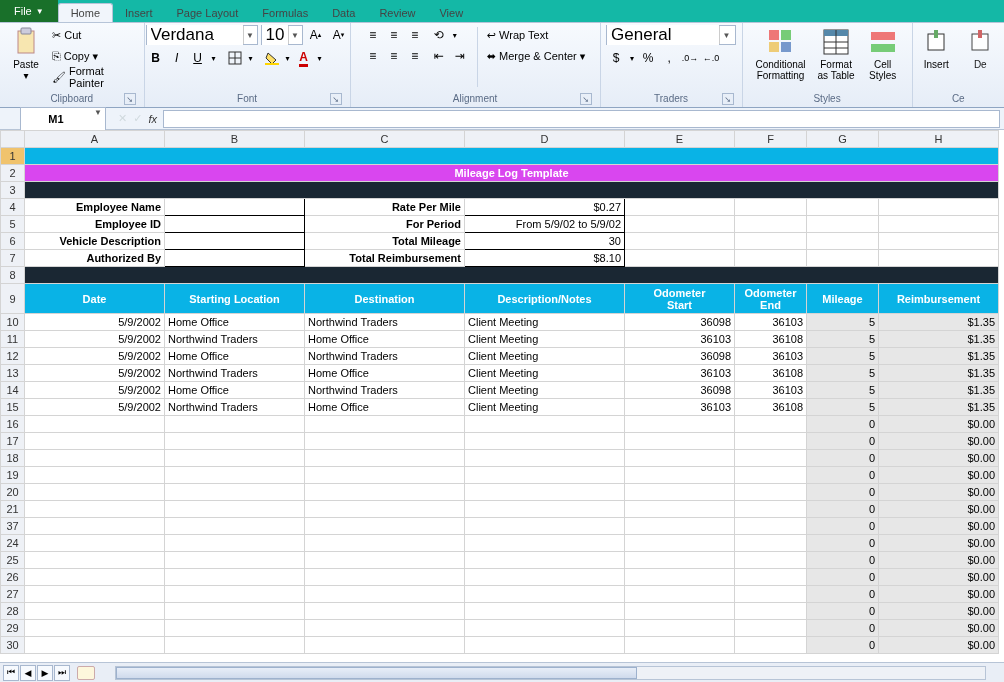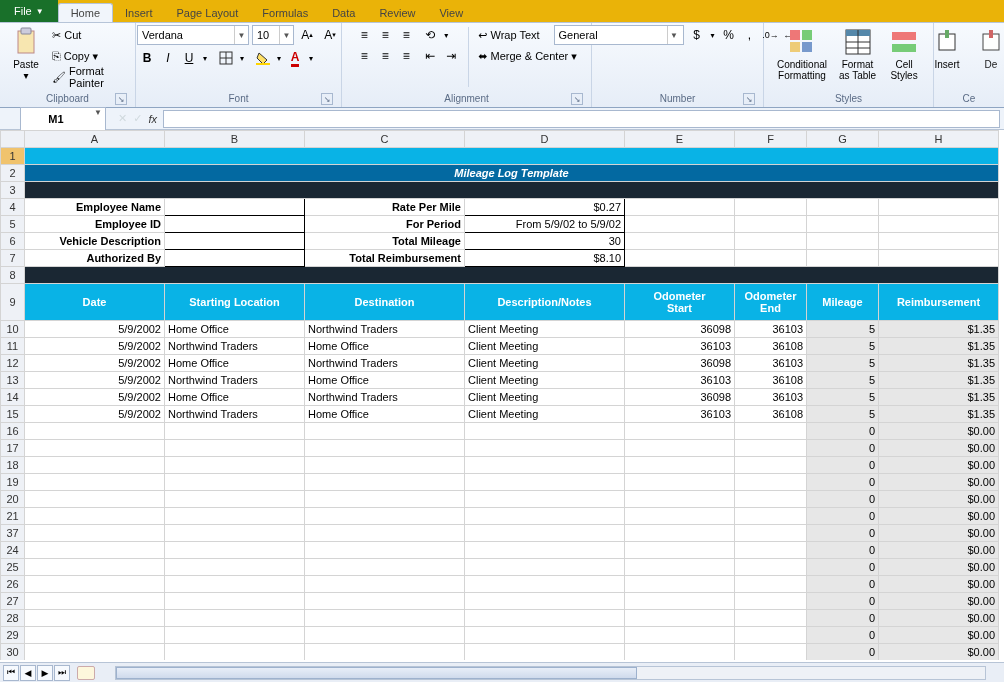--- a/index.html
+++ b/index.html
@@ -1,36 +1,36 @@
 <!DOCTYPE html>
 <html><head>
 <meta charset="utf-8">
 <style>
 * { box-sizing: border-box; margin: 0; padding: 0; }
 body { font-family: "Segoe UI", Tahoma, sans-serif; font-size: 11px; background: #fff; overflow: hidden; width: 1004px; height: 682px; }
 
 
-.ribbon-tabs { display: flex; align-items: flex-end; height: 22px; background: #eab308; padding-left: 0; }
+.ribbon-tabs { display: flex; align-items: flex-end; height: 22px; background: #14b8a6; padding-left: 0; }
 .file-tab { background: #19702a; color: #fff; padding: 3px 14px; font-size: 11px; height: 22px; display:flex; align-items:center; cursor: pointer; }
 .file-tab .caret { margin-left: 4px; font-size: 8px; }
 .tab { padding: 3px 12px; font-size: 11px; color: #444; cursor: pointer; }
 .tab.active { background: #f1f5fb; border: 1px solid #b6c4d8; border-bottom: none; border-top-left-radius: 3px; border-top-right-radius: 3px; }
 
 .ribbon { display: flex; background: linear-gradient(#f7fafe, #e6edf7); border-top: 1px solid #b6c4d8; border-bottom: 1px solid #8fa5c2; height: 86px; }
 .rgroup { border-right: 1px solid #c9d5e6; padding: 2px 6px 0 6px; display: flex; flex-direction: column; justify-content: space-between; align-items: center; position: relative; }
 .rgroup-label { font-size: 10px; color: #5a6b85; padding: 2px 0 3px 0; text-align: center; width: 100%; position: relative; }
 .rgroup-label .launcher { position: absolute; right: 2px; bottom: 2px; width: 12px; height: 12px; border: 1px solid #a8b8cf; font-size: 8px; display:flex; align-items:center; justify-content:center; color:#5a6b85; }
 .rbody { display: flex; gap: 4px; align-items: flex-start; height: 64px; }
 .bigbtn { display:flex; flex-direction:column; align-items:center; justify-content:center; gap:2px; padding: 2px 4px; cursor:pointer; min-width: 40px; }
 .bigbtn .ico { width: 30px; height: 30px; display:flex; align-items:center; justify-content:center; }
 .bigbtn .lbl { font-size: 10px; text-align:center; line-height: 1.1; }
 .smallrow { display:flex; align-items:center; gap:3px; height: 20px; font-size: 11px; cursor:pointer; padding: 0 2px; }
 .stack { display:flex; flex-direction:column; gap:1px; justify-content:center; }
 .combo { display:flex; align-items:center; border:1px solid #a8b8cf; background:#fff; height:20px; font-size:11px; }
-.combo input { border:none; outline:none; font-size:11px; padding: 0 4px; }
+.combo input { border:none; outline:none; font-size:17px; padding: 0 4px; }
 .combo .dd { width:14px; text-align:center; font-size:8px; color:#555; border-left:1px solid #ccc; height:100%; display:flex; align-items:center; justify-content:center; }
 .btnrow { display:flex; gap:1px; }
 .tbtn { width:20px; height:20px; border:1px solid transparent; display:flex; align-items:center; justify-content:center; font-size:12px; cursor:pointer; }
 .sep { width:1px; background:#c9d5e6; height:60px; margin: 2px 3px; }
 
 
 .fxbar { display:flex; align-items:center; border-bottom:1px solid #b7c4d6; height:22px; background:#eef3fa; }
 .namebox { display:flex; border:1px solid #a8b8cf; background:#fff; margin: 0 4px 0 20px; height:24px; }
 .namebox input { border:none; outline:none; width:70px; font-size:11px; padding:0 6px; font-weight:bold; text-align:center; }
 .namebox .dd { width:14px; text-align:center; font-size:8px; color:#555; }
@@ -38,21 +38,21 @@
 .fxinput { flex:1; border:none; background:#fff; border:1px solid #a8b8cf; height:18px; margin-left:6px; margin-right:4px; padding:0 4px; font-size:11px; }
 
 
 .gridwrap { position:relative; overflow:hidden; height: 530px; }
 table.grid { border-collapse:collapse; table-layout:fixed; }
 table.grid th, table.grid td { border:1px solid #d4d4d4; font-size:11px; font-family: Verdana, sans-serif; padding: 0 3px; height:17px; overflow:hidden; white-space:nowrap; }
 table.grid th { background:#eef1f6; font-weight:normal; color:#333; text-align:center; position: sticky; }
 .rowhdr { width:24px; background:#eef1f6; text-align:center; font-family: "Segoe UI"; }
 .rowhdr.sel { background:#f0c36d; }
 th.colhdr { height:18px; }
-.title-row td { background:#0369a1; color:#fff; font-size:26px; font-weight:bold; text-align:center; font-style:italic; height:38px; }
+.title-row td { background:#d946ef; color:#fff; font-size:26px; font-weight:bold; text-align:center; height:38px; }
 .divider-row td { background:#1a2733; height:6px; padding:0; }
 .hdrband td { background:#09b3e6; color:#fff; font-weight:bold; text-align:center; vertical-align:middle; font-size:11px; }
 .boxcell { border:1px solid #000 !important; }
 .lbcell { font-weight:bold; text-align:right; }
 .gray { background:#e7e7e7; }
 tr.data td, tr.empty td { height:15px; }
 .ralign { text-align:right; }
 
 
 .tabbar { position:absolute; bottom:0; left:0; right:0; height:20px; background:#e9eef6; border-top:1px solid #b7c4d6; display:flex; align-items:center; font-size:11px; }
@@ -191,35 +191,35 @@
         <div class="smallrow">
           <span>⬌</span>
           <span>Merge &amp; Center</span> ▾
         </div>
       </div>
     </div>
     <div class="rgroup-label"><span>Alignment</span><span class="launcher">↘</span></div>
   </div>
 
   <div class="rgroup" style="min-width:142px">
-    <div class="rbody" style="flex-direction:row; gap:3px; align-items:flex-start">
+    <div class="rbody" style="flex-direction:column; gap:3px; align-items:flex-start">
       <div class="combo" style="width:130px">
           <input style="width: 112px;" value="General">
           <span class="dd">▼</span>
         </div>
       <div class="btnrow">
         <div class="tbtn">$</div>
         <div class="tbtn" style="width:10px;font-size:8px">▾</div>
         <div class="tbtn">%</div>
         <div class="tbtn">,</div>
         <div class="tbtn" style="font-size:9px">.0→</div>
         <div class="tbtn" style="font-size:9px">←.0</div>
       </div>
     </div>
-    <div class="rgroup-label"><span>Number</span><span class="launcher">↘</span></div>
+    <div class="rgroup-label"><span>Traders</span><span class="launcher">↘</span></div>
   </div>
 
   <div class="rgroup" style="min-width:170px">
     <div class="rbody">
       <div class="bigbtn">
         <div class="ico">
             <svg width="28" height="28">
               <rect x="2" y="2" width="10" height="10" fill="#e77"></rect>
               <rect x="14" y="2" width="10" height="10" fill="#7c7"></rect>
               <rect x="2" y="14" width="10" height="10" fill="#ec7"></rect>
@@ -377,21 +377,21 @@
         </tr>
         <tr class="divider-row">
           <th class="rowhdr">8</th>
           <td colspan="8"></td>
         </tr>
         <tr class="hdrband">
           <th class="rowhdr">9</th>
           <td style="height:30px;white-space:pre-line">Date</td>
           <td style="height:30px;white-space:pre-line">Starting Location</td>
           <td style="height:30px;white-space:pre-line">Destination</td>
-          <td style="height:37px;white-space:pre-line">Description/Notes</td>
+          <td style="height:30px;white-space:pre-line">Description/Notes</td>
           <td style="height:30px;white-space:pre-line">Odometer
 Start</td>
           <td style="height:30px;white-space:pre-line">Odometer
 End</td>
           <td style="height:30px;white-space:pre-line">Mileage</td>
           <td style="height:30px;white-space:pre-line">Reimbursement</td>
         </tr>
         <tr class="data">
           <th class="rowhdr">10</th>
           <td class="ralign">5/9/2002</td>

